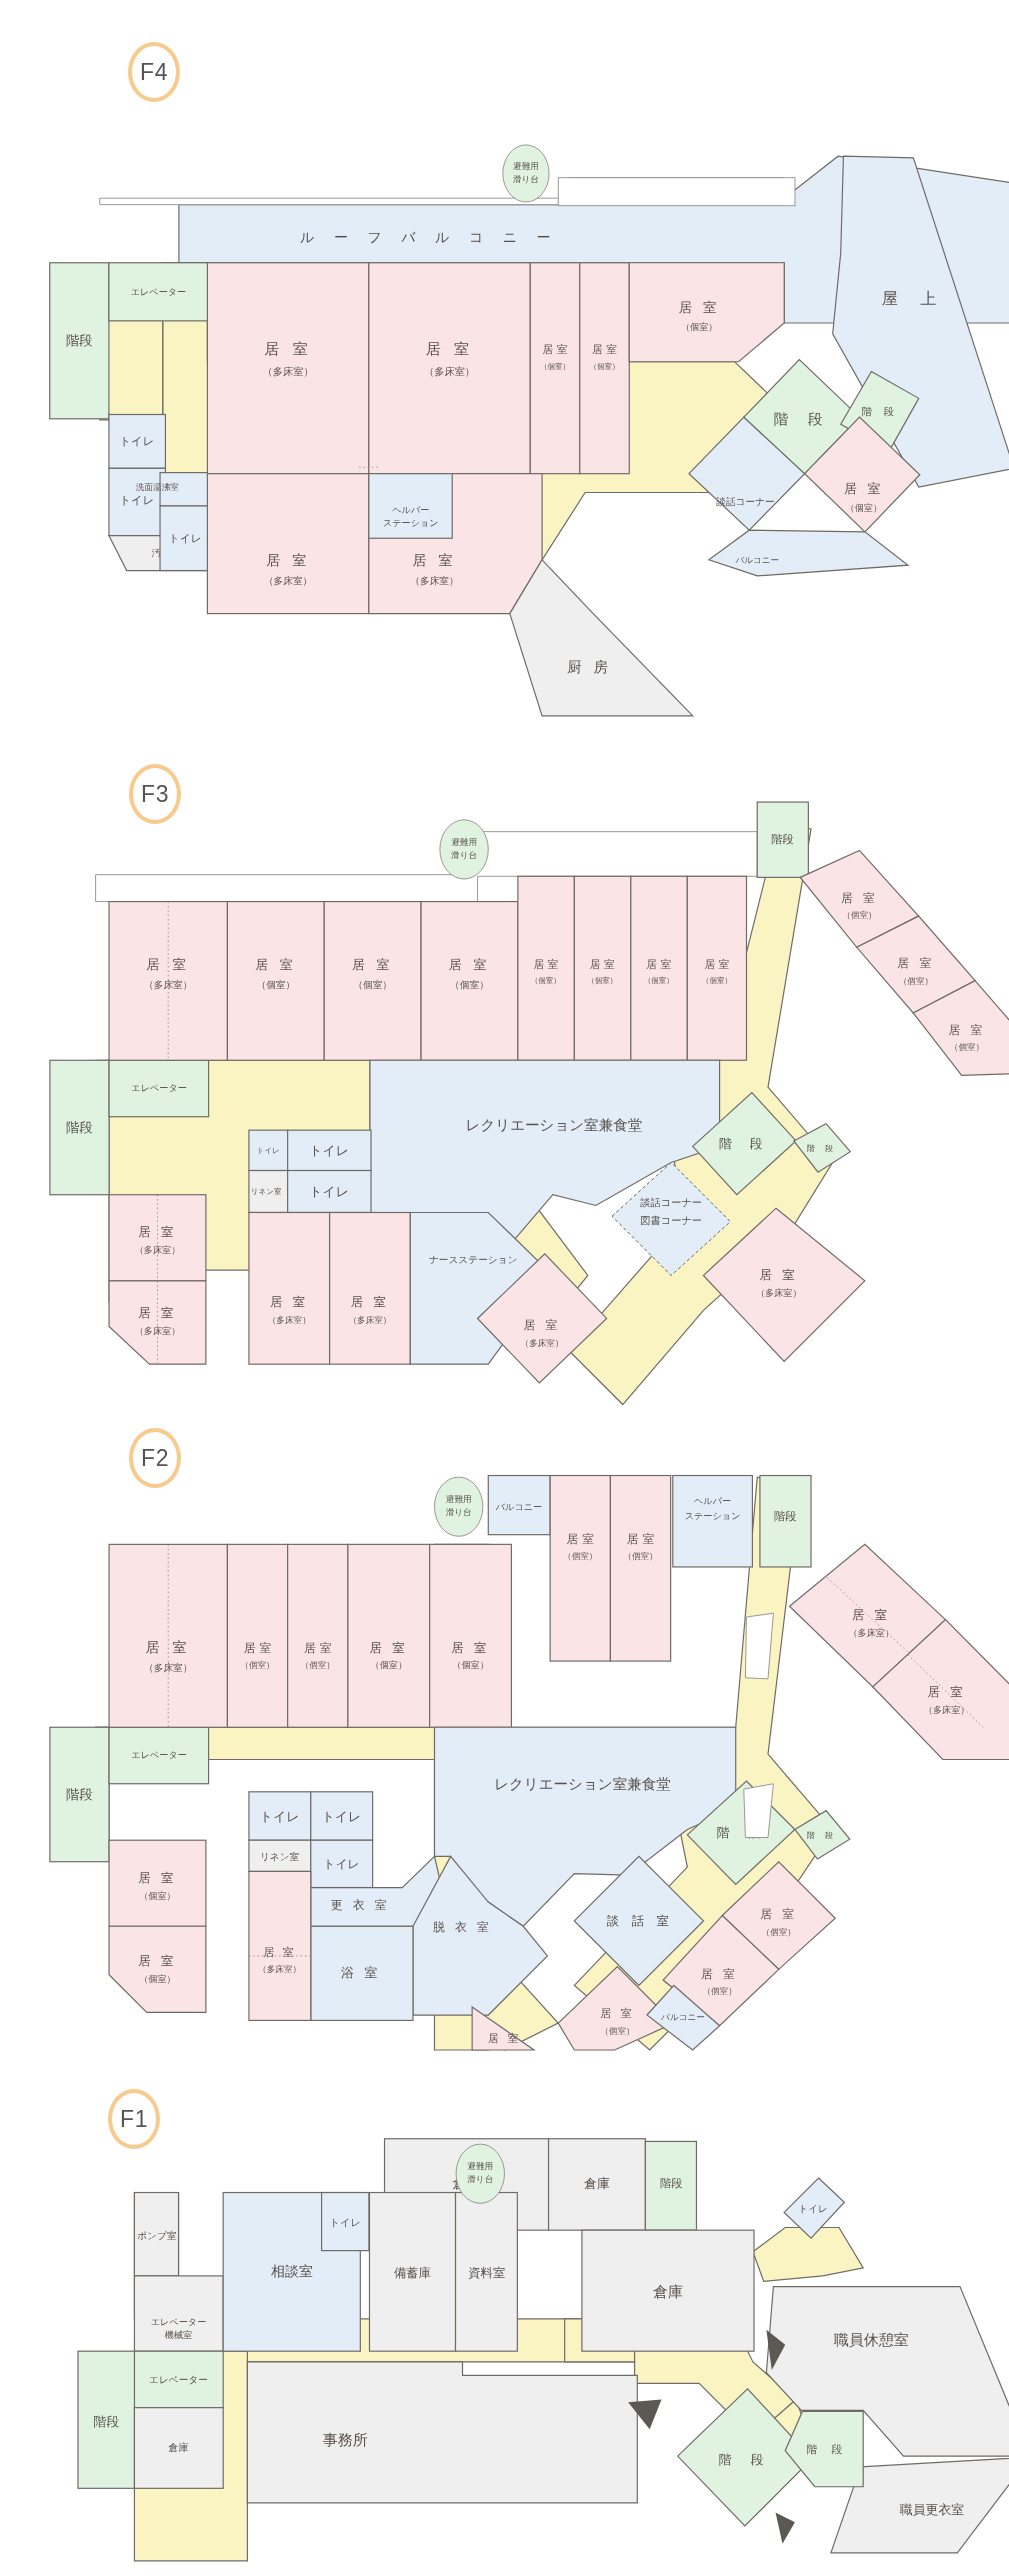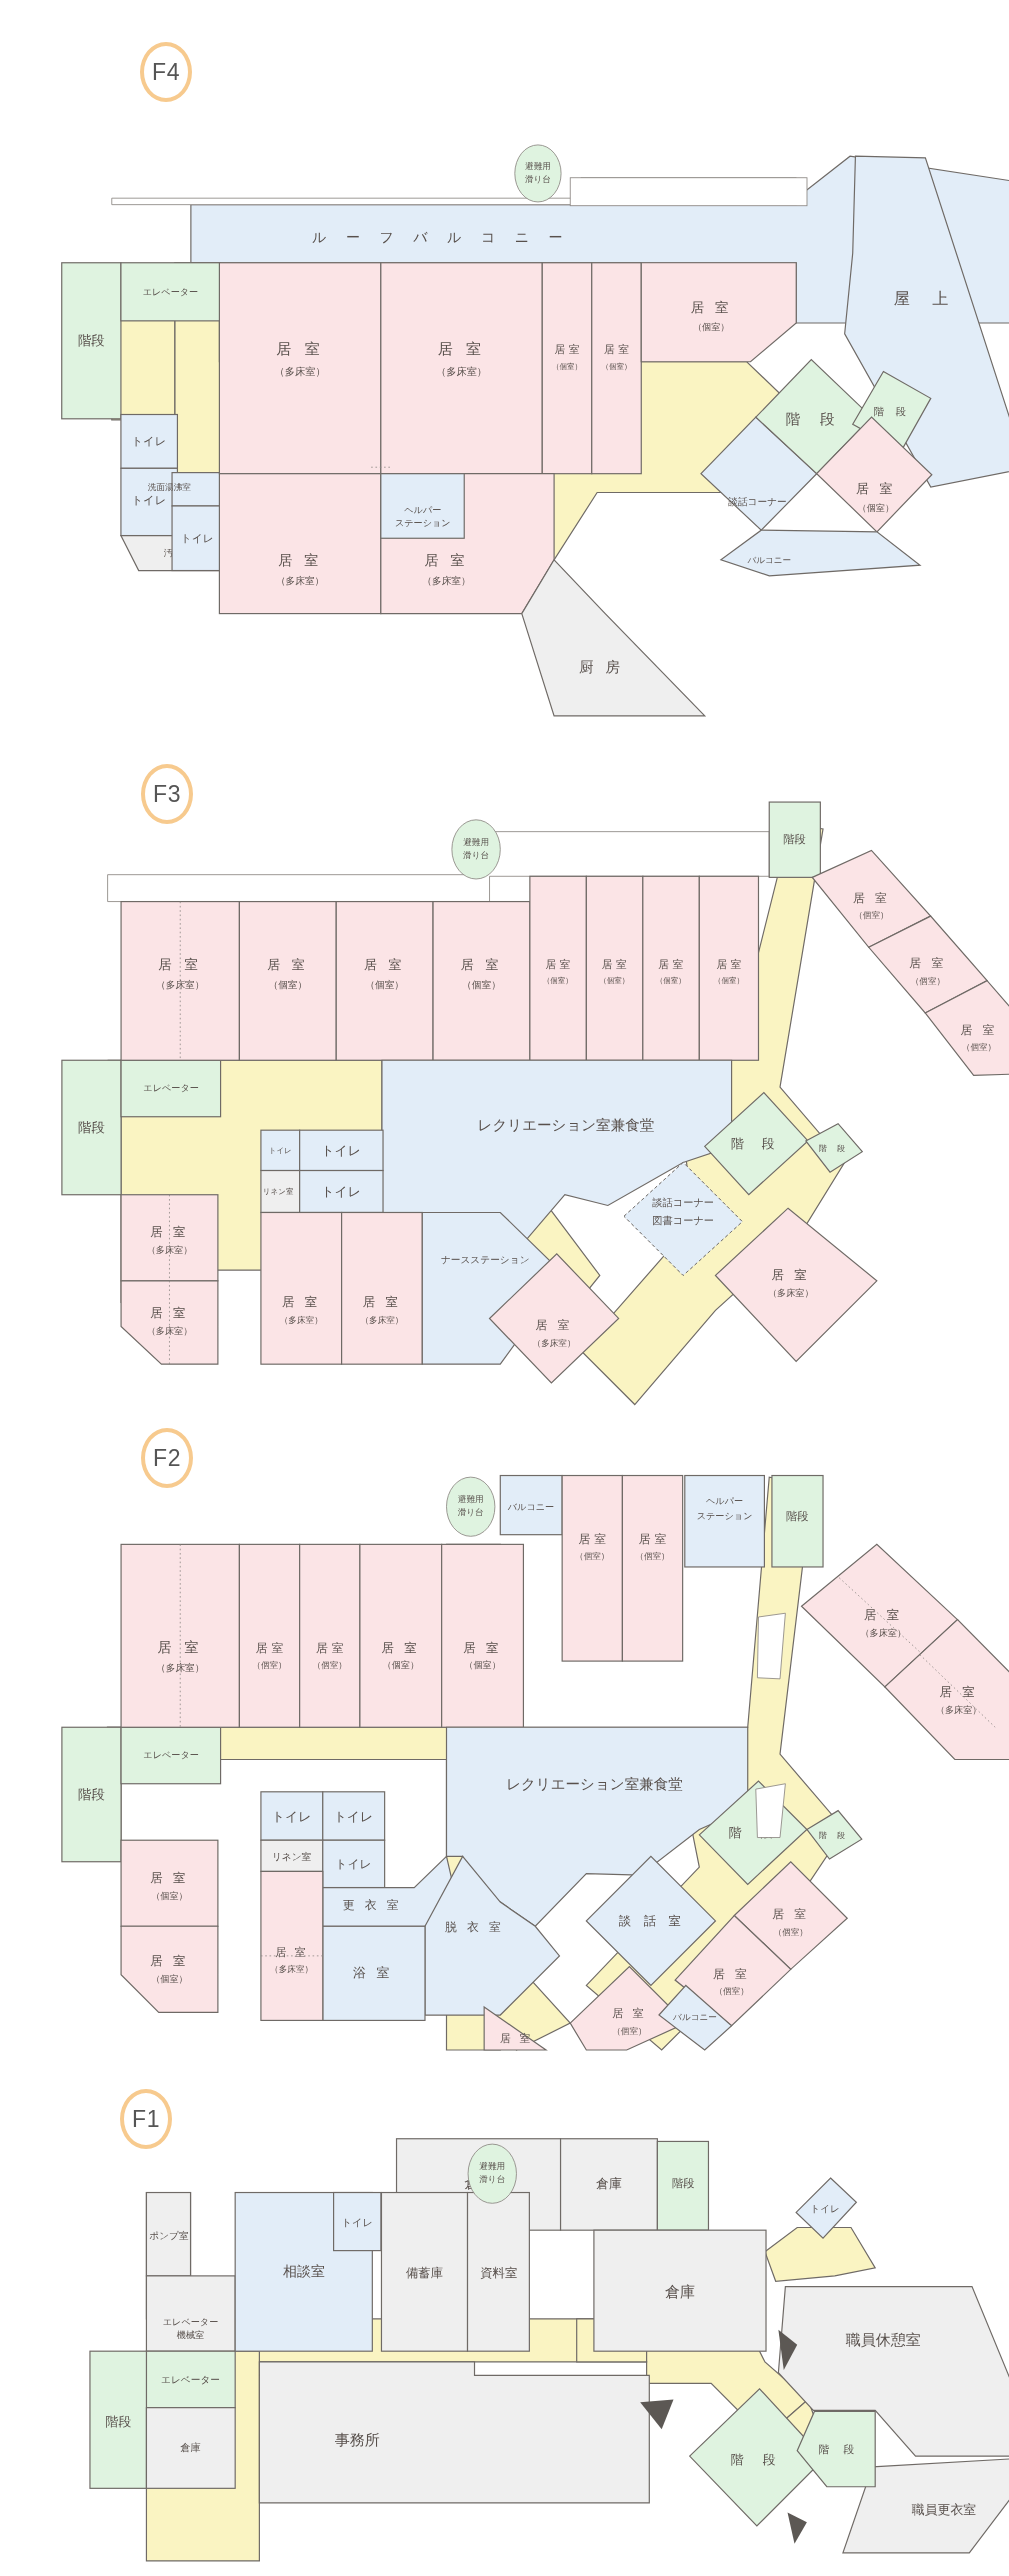--- a/index.html
+++ b/index.html
@@ -8,21 +8,21 @@
     background: #ffffff;
     font-family: "Liberation Sans", "DejaVu Sans", sans-serif;
   }
   #page {
     width: 1010px;
     height: 2576px;
     position: relative;
     background: #ffffff;
     overflow: hidden;
   }
-  .floor-block { position: absolute; left: 16px; width: 808px; }
+  .floor-block { position: absolute; left: 4px; width: 808px; }
   #floor-f4 { top: 0;    height: 716px; }
   #floor-f3 { top: 716px; height: 667px; text-align: right; }
   #floor-f2 { top: 1383px; height: 667px; }
   #floor-f1 { top: 2050px; height: 526px; margin-left: 28px; }
 
   .floor-badge {
     position: absolute;
     width: 52px; height: 60px;
     border: 4.8px solid #F7CA8E;
     border-radius: 50%;

